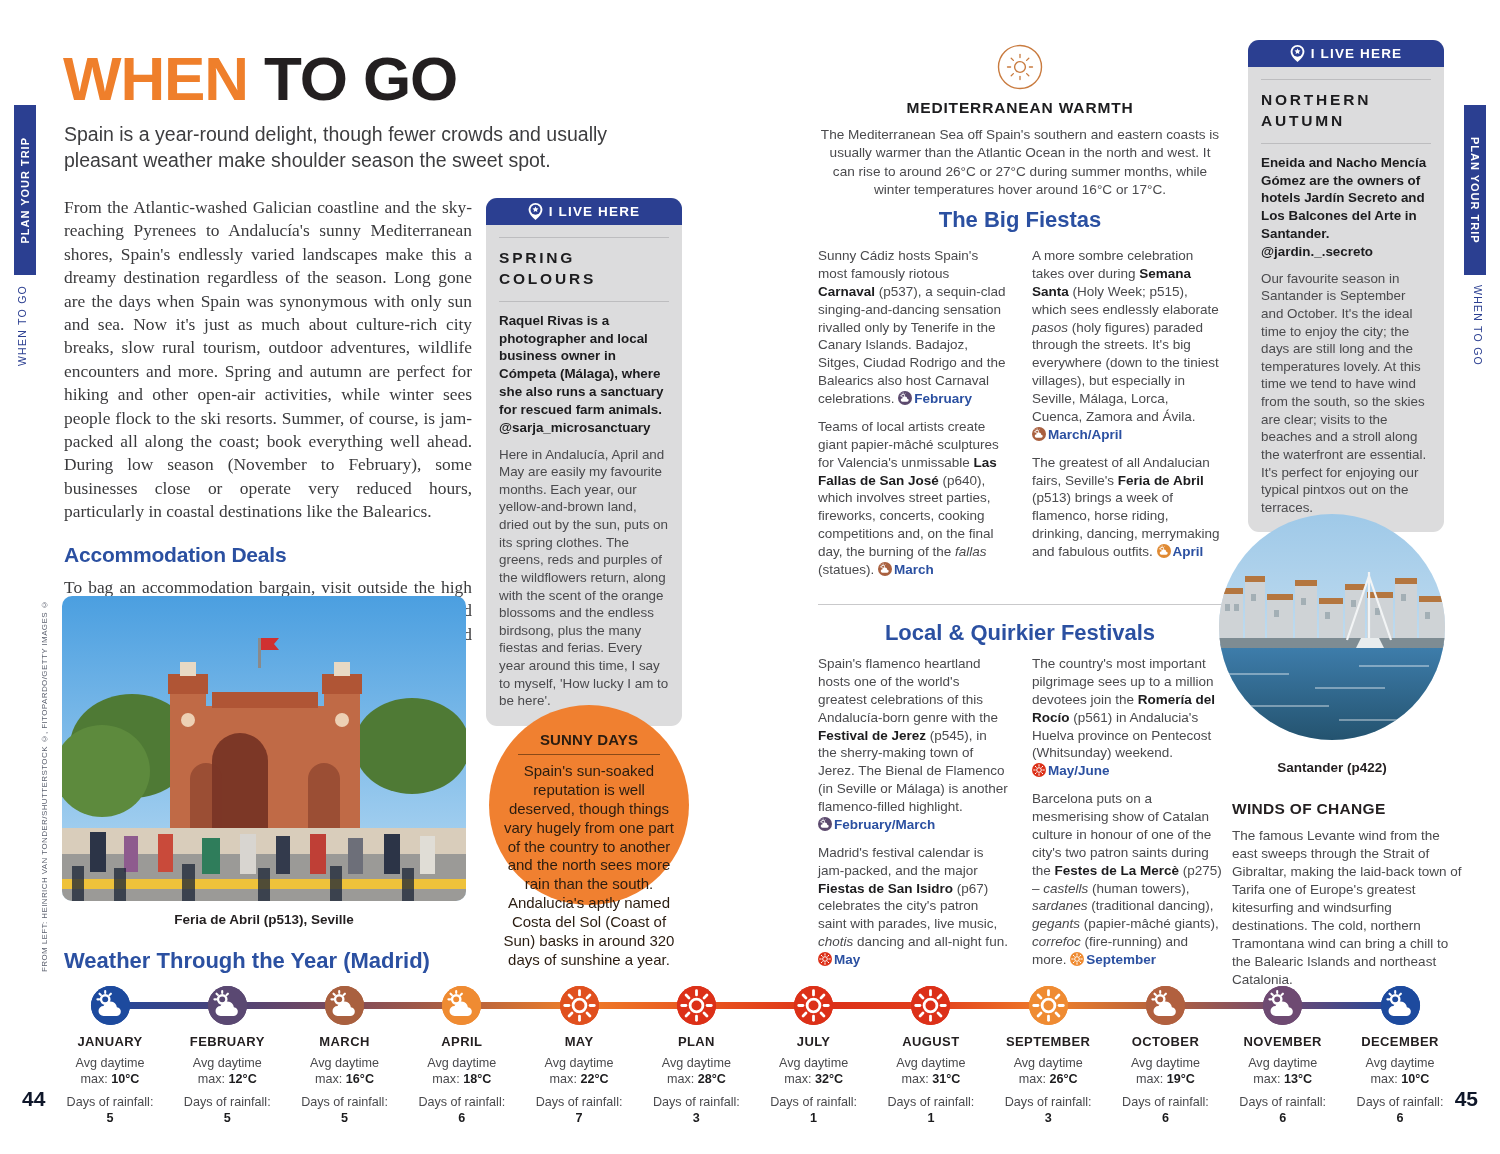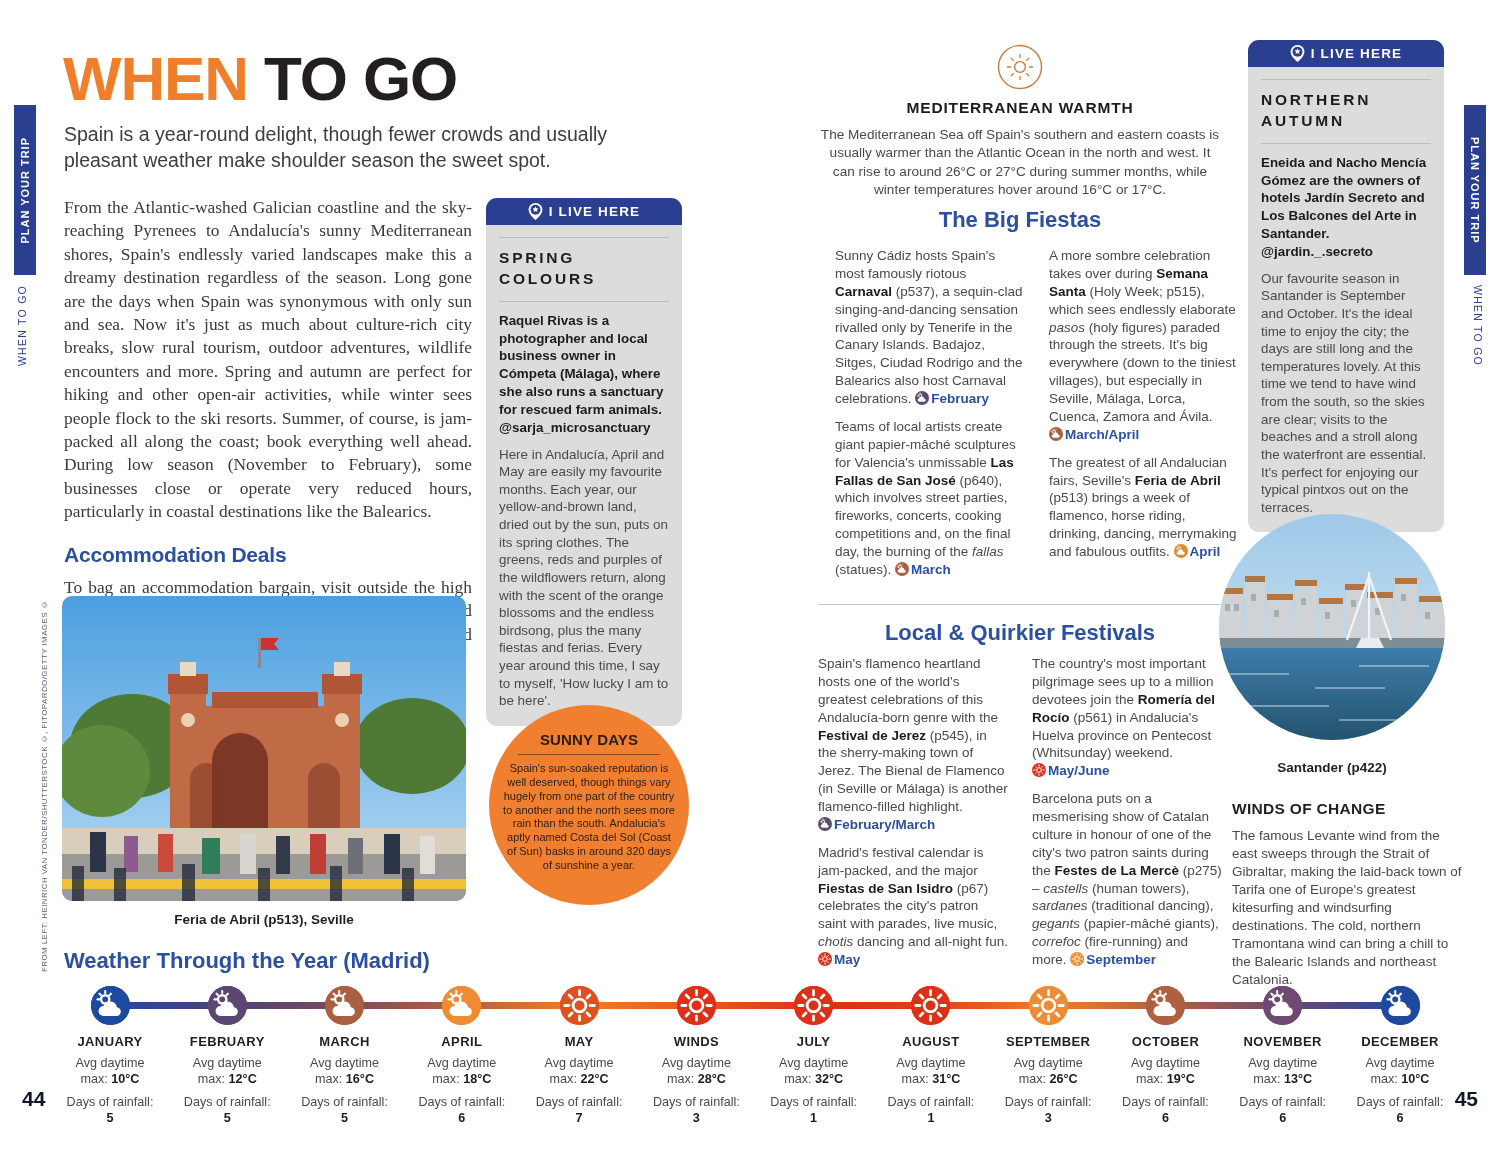--- a/index.html
+++ b/index.html
@@ -177,21 +177,21 @@
     padding: 26px 13px 0;
   }
   .sunny-title {
     font-size: 15px;
     font-weight: 800;
     letter-spacing: .01em;
     padding-bottom: 6px;
     margin: 0 16px 7px;
     border-bottom: 1.6px solid #8a4a18;
   }
-  .sunny-text { font-size: 11px; line-height: 1.26; }
+  .sunny-text { font-size: 15px; line-height: 1.26; }
 
   
   .med {
     position: absolute;
     left: 818px; top: 44px;
     width: 404px;
     text-align: center;
   }
   .med-icon { width: 46px; height: 46px; margin: 0 auto 9px; }
   .med-title {
@@ -447,21 +447,21 @@
           <line x1="31.8" y1="14.2" x2="29.6" y2="16.4"></line>
           <line x1="16.4" y1="29.6" x2="14.2" y2="31.8"></line>
         </g>
       </svg>
     </div>
     <div class="med-title">MEDITERRANEAN WARMTH</div>
     <div class="med-text">The Mediterranean Sea off Spain's southern and eastern coasts is usually warmer than the Atlantic Ocean in the north and west. It can rise to around 26°C or 27°C during summer months, while winter temperatures hover around 16°C or 17°C.</div>
   </div>
 
   <div class="sec-head" style="left:818px; top:207px;">The Big Fiestas</div>
-  <div class="cols" style="left:835px; top:247px;">
+  <div class="cols" style="left:818px; top:247px;">
     <div class="col">
         <p>Sunny Cádiz hosts Spain's most famously riotous <b>Carnaval</b> (p537), a sequin-clad singing-and-dancing sensation rivalled only by Tenerife in the Canary Islands. Badajoz, Sitges, Ciudad Rodrigo and the Balearics also host Carnaval celebrations. <span class="month"><span class="mi"><svg width="14" height="14" viewBox="0 0 28 28">
                 <circle cx="14" cy="14" r="14" fill="#5c4a6e"></circle>
                 <circle cx="10.2" cy="9.6" r="3" fill="none" stroke="#fff" stroke-width="1.7"></circle>
                 <g stroke="#fff" stroke-width="1.5" stroke-linecap="round">
                   <line x1="10.2" y1="3.6" x2="10.2" y2="5"></line>
                   <line x1="4.6" y1="9.6" x2="6" y2="9.6"></line>
                   <line x1="6.1" y1="5.5" x2="7.1" y2="6.5"></line>
                   <line x1="14.3" y1="5.5" x2="13.3" y2="6.5"></line>
                 </g>
@@ -759,21 +759,21 @@
                 <line x1="14" y1="21.6" x2="14" y2="24.6"></line>
                 <line x1="3.4" y1="14" x2="6.4" y2="14"></line>
                 <line x1="21.6" y1="14" x2="24.6" y2="14"></line>
                 <line x1="6.5" y1="6.5" x2="8.6" y2="8.6"></line>
                 <line x1="19.4" y1="19.4" x2="21.5" y2="21.5"></line>
                 <line x1="21.5" y1="6.5" x2="19.4" y2="8.6"></line>
                 <line x1="8.6" y1="19.4" x2="6.5" y2="21.5"></line>
               </g>
             </svg>
           </div>
-          <div class="tl-name">WINDS</div>
+          <div class="tl-name">PLAN</div>
           <div class="tl-line1">Avg daytime<br>max: <b>28°C</b></div>
           <div class="tl-line2">Days of rainfall:<br><b>3</b></div>
         </div>
         <div class="tl-month" style="left:695.6363636363636px;">
           <div class="tl-dot" style="background:#dc3018">
             <svg width="39" height="39" viewBox="0 0 28 28">
               <circle cx="14" cy="14" r="14" fill="#dc3018"></circle>
               <circle cx="14" cy="14" r="4.6" fill="none" stroke="#fff" stroke-width="2"></circle>
               <g stroke="#fff" stroke-width="2" stroke-linecap="round">
                 <line x1="14" y1="3.4" x2="14" y2="6.4"></line>

